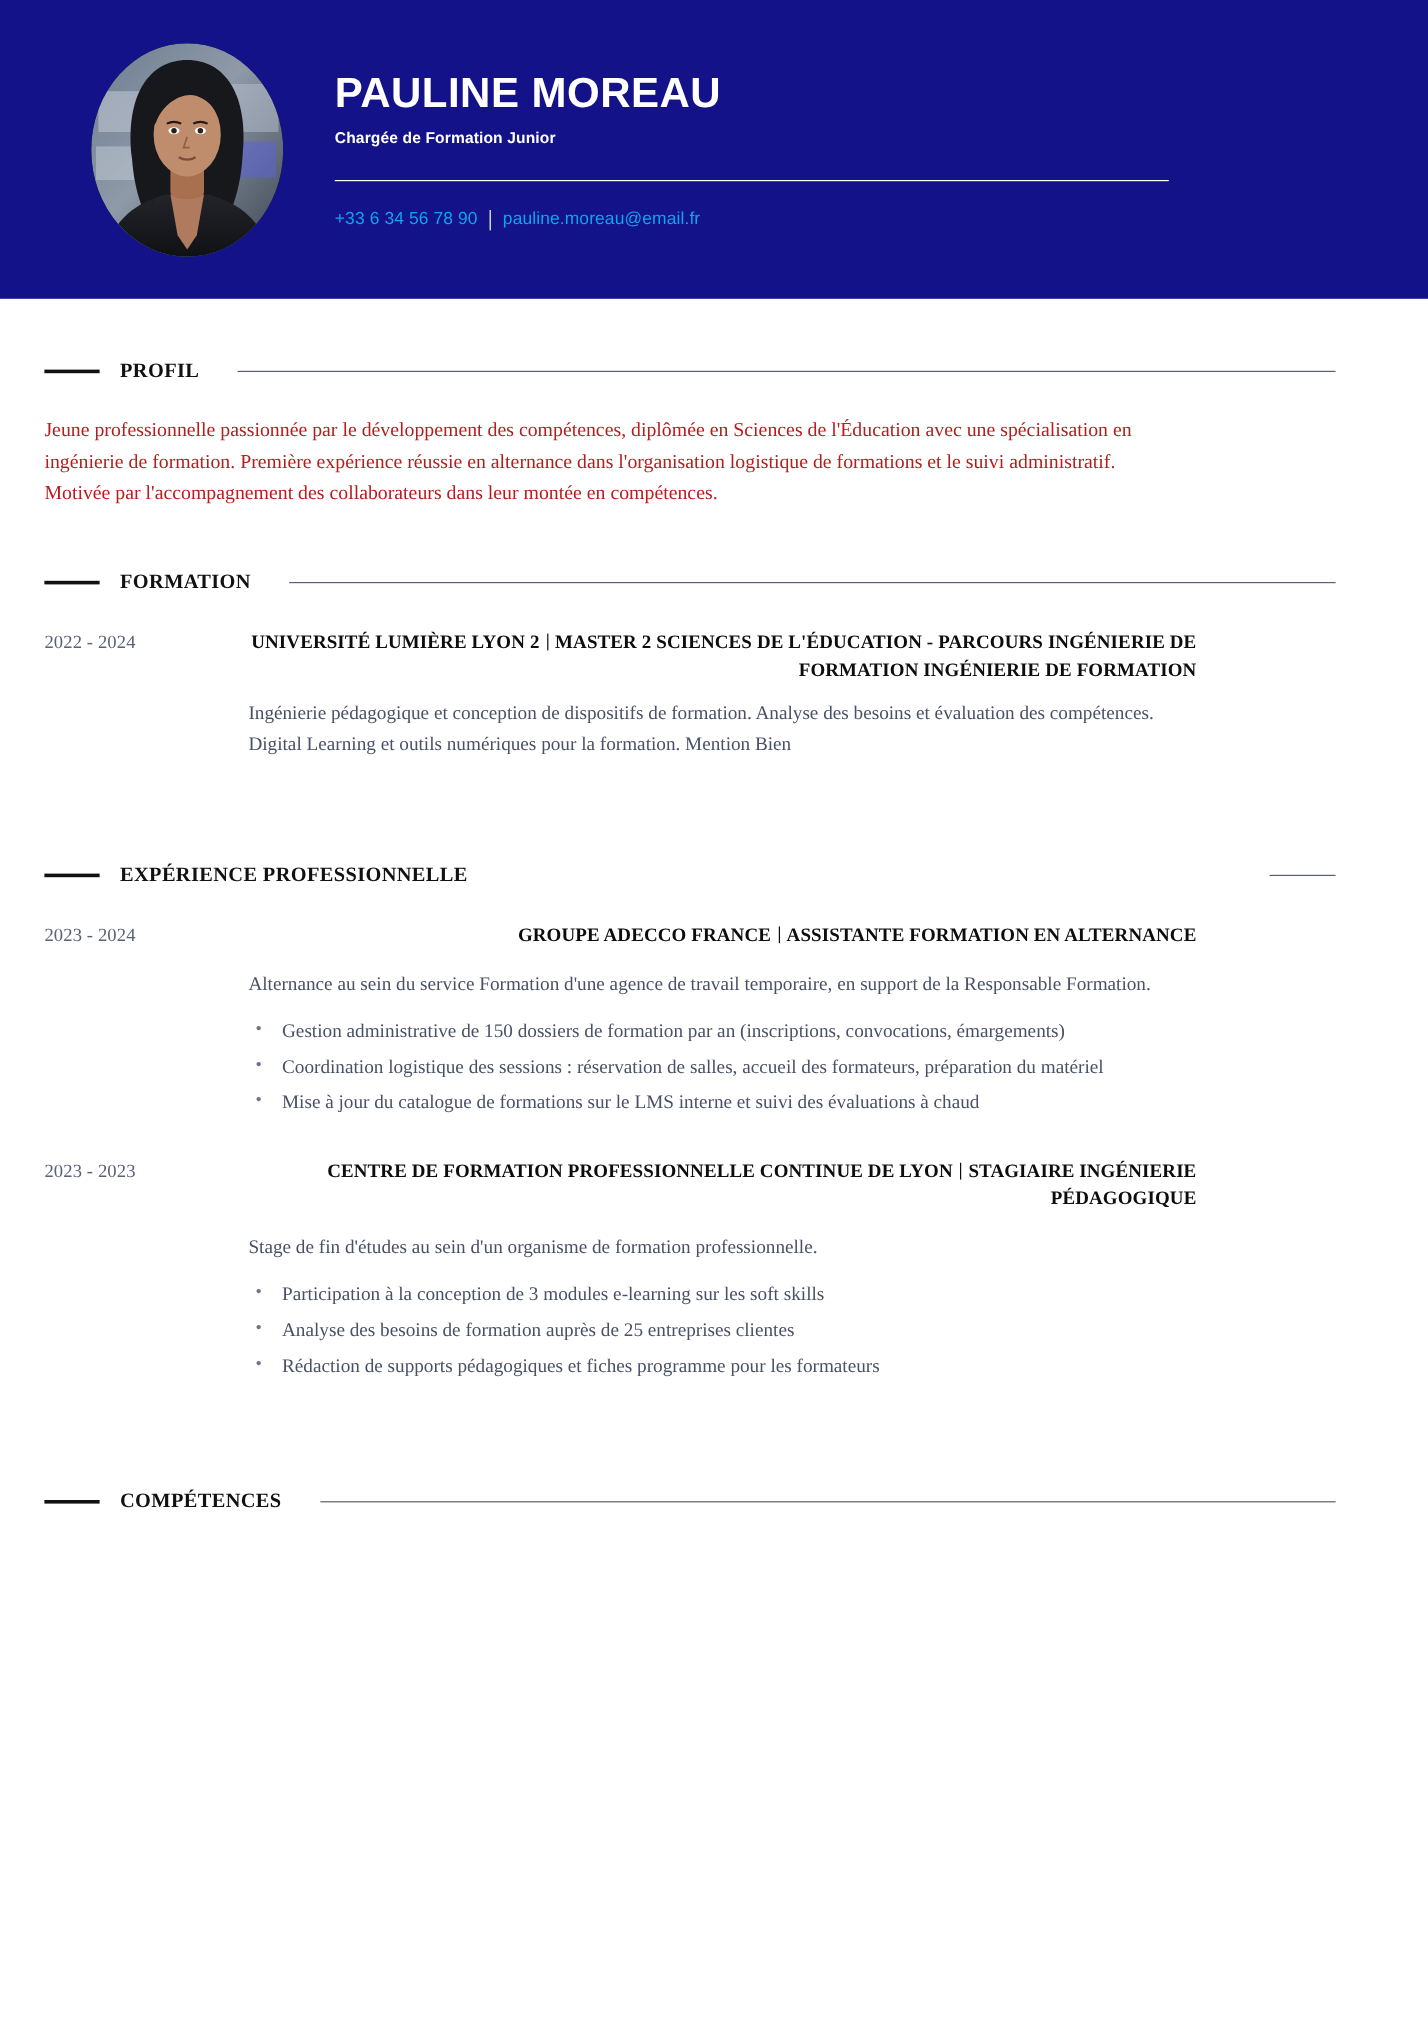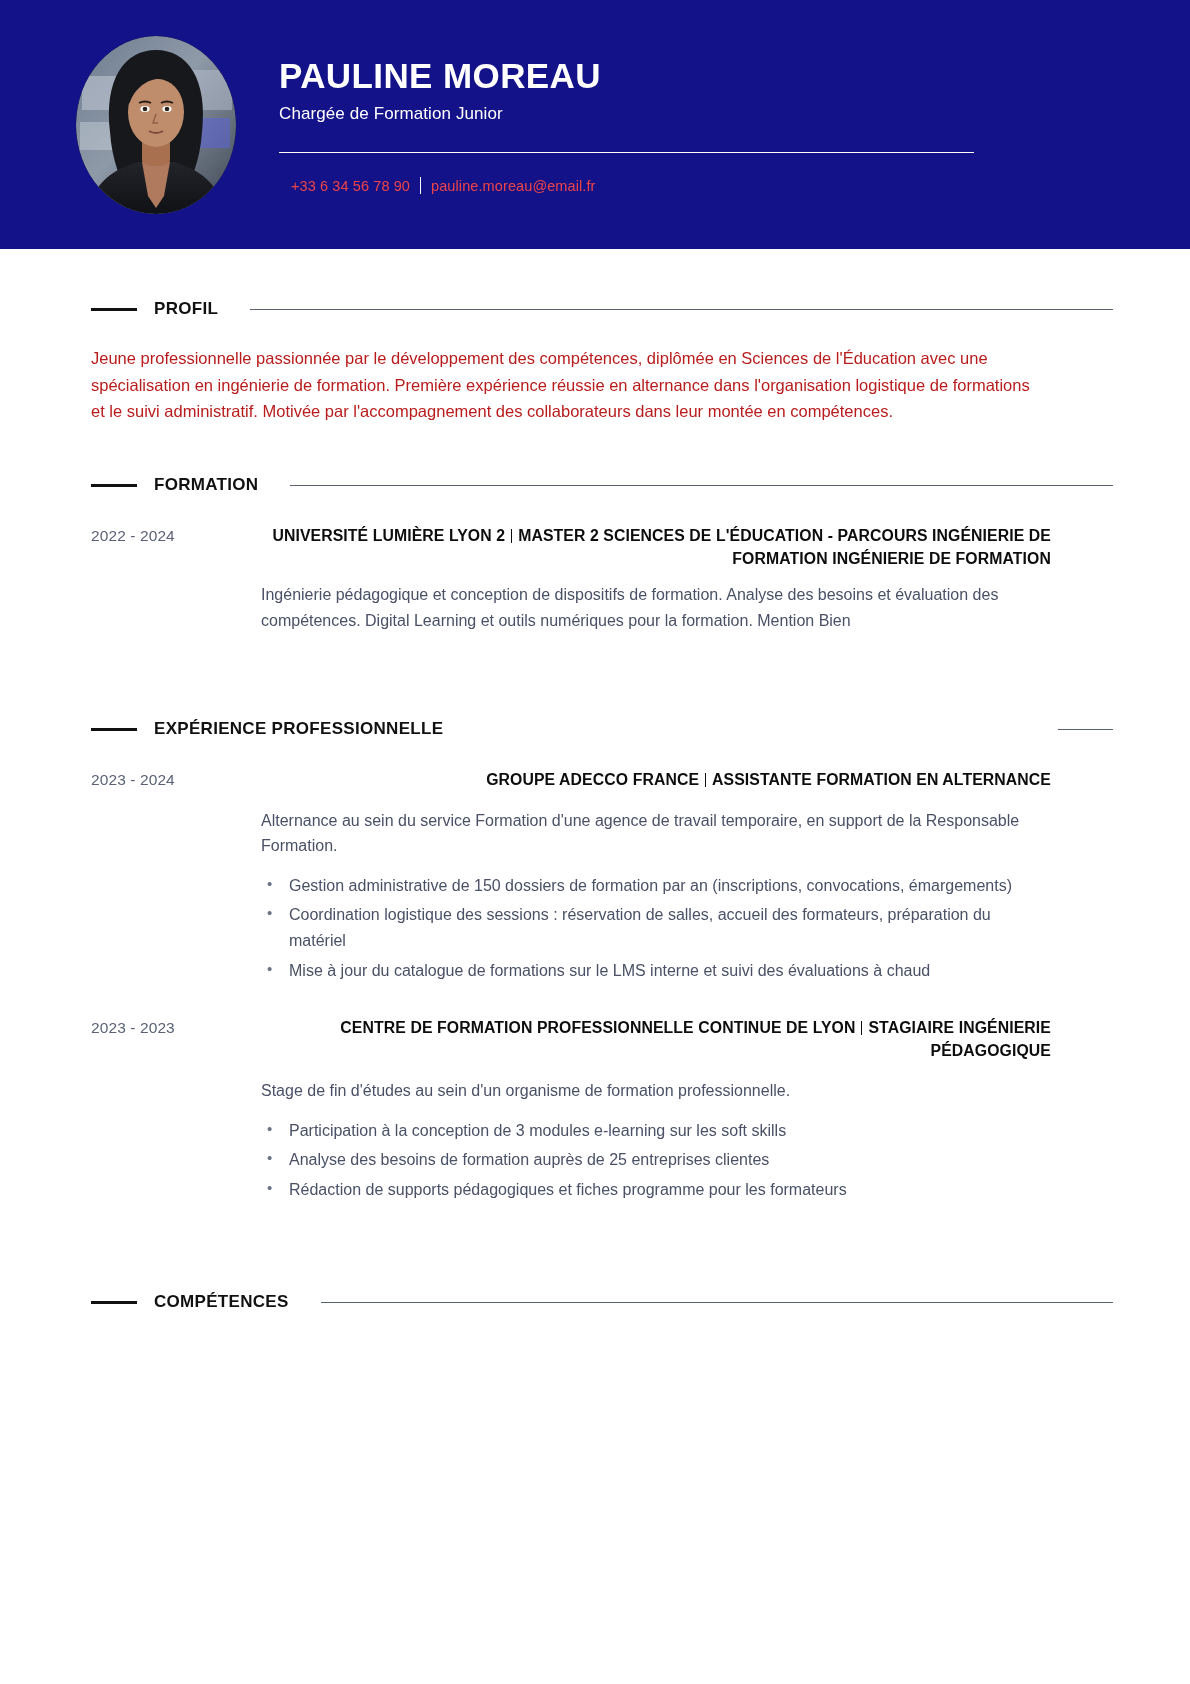--- a/index.html
+++ b/index.html
@@ -56,56 +56,56 @@
     font-size: 35px;
     font-weight: bold;
     color: #ffffff;
     letter-spacing: 0.4px;
     line-height: 1.08;
     margin: 0 0 10px 0;
     white-space: nowrap;
   }
 
   .job-title {
-    font-size: 17px;
+    font-size: 13px;
     color: #ffffff;
-    font-weight: normal;
+    font-weight: bold;
     margin: 0;
     letter-spacing: 0.1px;
   }
 
   .header-rule {
     height: 1px;
     background: #ffffff;
     width: 695px;
     margin: 28px 0 24px 0;
   }
 
   .contact {
     font-size: 14.5px;
-    color: #ef4444;
+    color: #0ea5e9;
     letter-spacing: 0.1px;
     display: flex;
     align-items: center;
-    margin-left: 12px;
   }
   .contact .sep {
     display: inline-block;
     width: 1px;
     height: 17px;
     background: #ffffff;
     margin: 0 10px;
     position: relative;
     top: 0px;
   }
 
   
   .content {
-    padding: 0 77px 0 91px;
+    padding: 0 77px 0 37px;
     box-sizing: border-box;
+    font-family: Liberation Serif, serif;
   }
 
   .section-head {
     display: flex;
     align-items: center;
     margin-top: 50px;
   }
   .section-head .dash {
     width: 46px;
     height: 3px;

